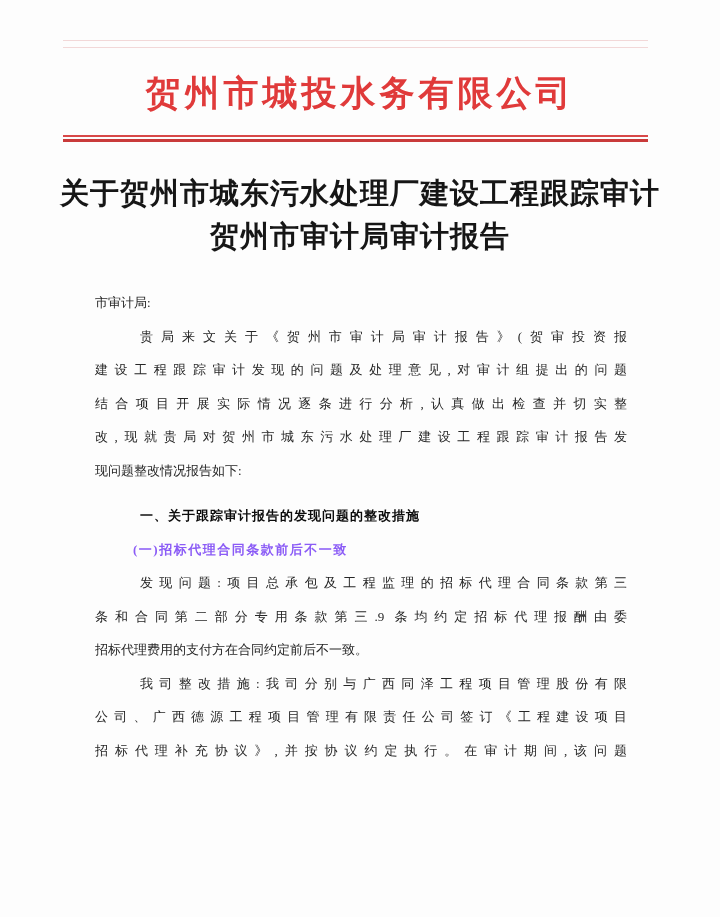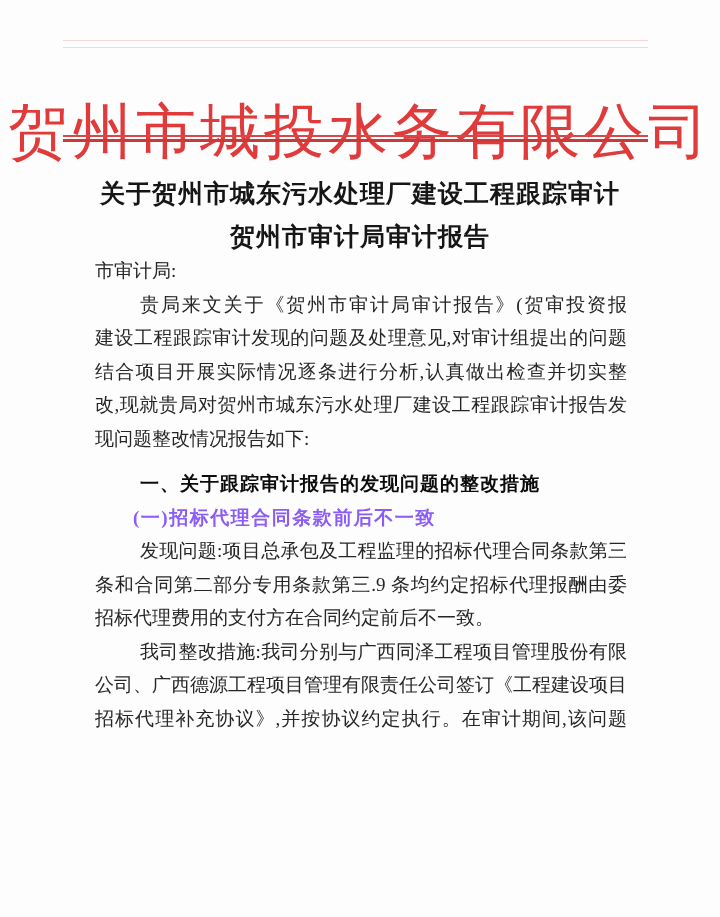--- a/index.html
+++ b/index.html
@@ -12,48 +12,48 @@
     overflow:hidden;
   }
   
   .top-faint-line{
     position:absolute;left:63px;width:585px;height:1px;
     background:#e9b9b9;opacity:.55;
   }
   .top-faint-line.l1{top:40px;}
   .top-faint-line.l2{top:47px;}
   .company{
-    position:absolute;top:92px;left:0;width:720px;
+    position:absolute;top:70px;left:0;width:720px;
     text-align:center;
-    font-weight:normal;
-    font-size:60px;
+    font-weight:bold;
+    font-size:35px;
     letter-spacing:4px;
     color:#e03a3a;
     white-space:nowrap;
   }
   .double-rule{
     position:absolute;top:135px;left:63px;width:585px;
     border-top:2px solid #d84848;
     height:2px;
     border-bottom:3px solid #c93a3a;
   }
   
   .doc-title{
     position:absolute;top:172px;left:45px;width:630px;
     text-align:center;
     font-weight:bold;
     color:#161616;
-    font-size:25px;
+    font-size:29px;
     line-height:43px;
     letter-spacing:1px;
   }
   
   .body-text{
-    position:absolute;top:254px;left:95px;width:532px;
-    font-size:19px;
+    position:absolute;top:286px;left:95px;width:532px;
+    font-size:13px;
     line-height:33.5px;
     color:#262626;
   }
   .ln{
     width:532px;
     box-sizing:border-box;
     text-align:left;
     white-space:normal;
   }
   .ln.fill{

